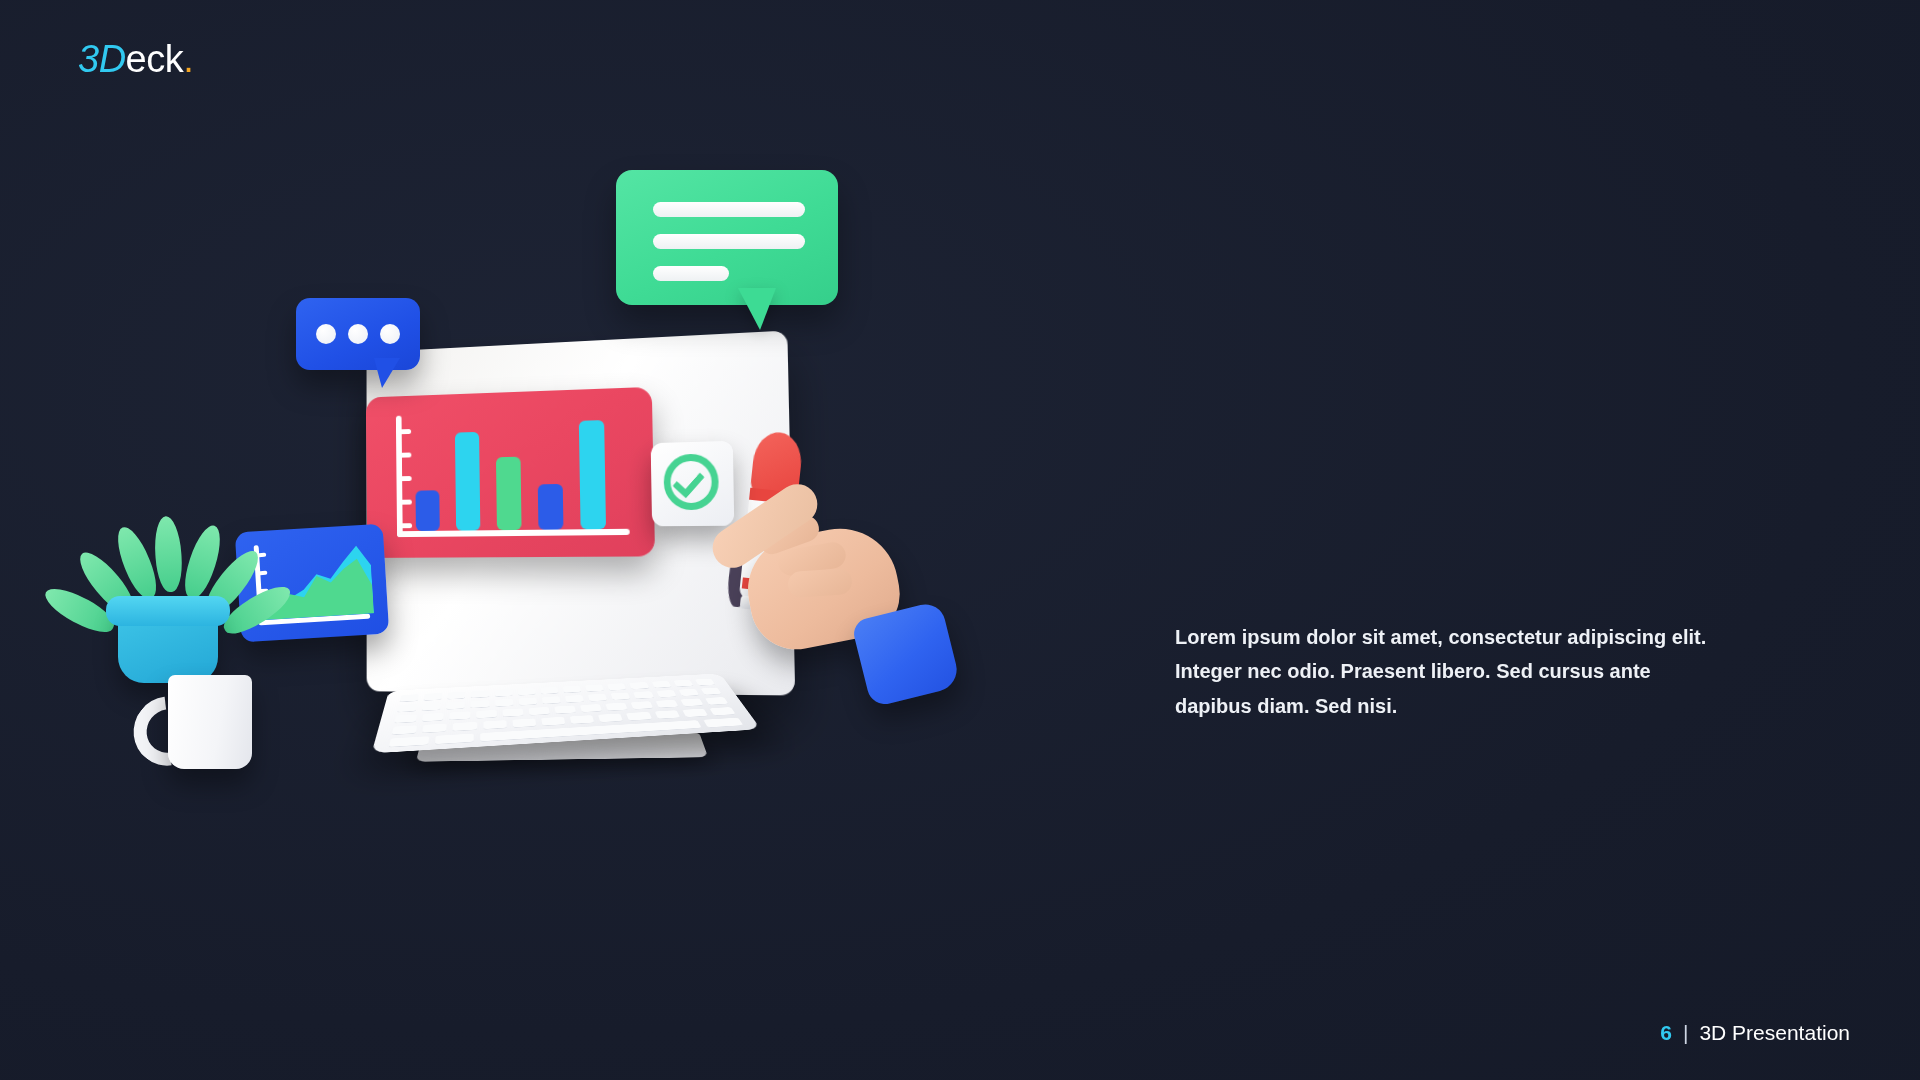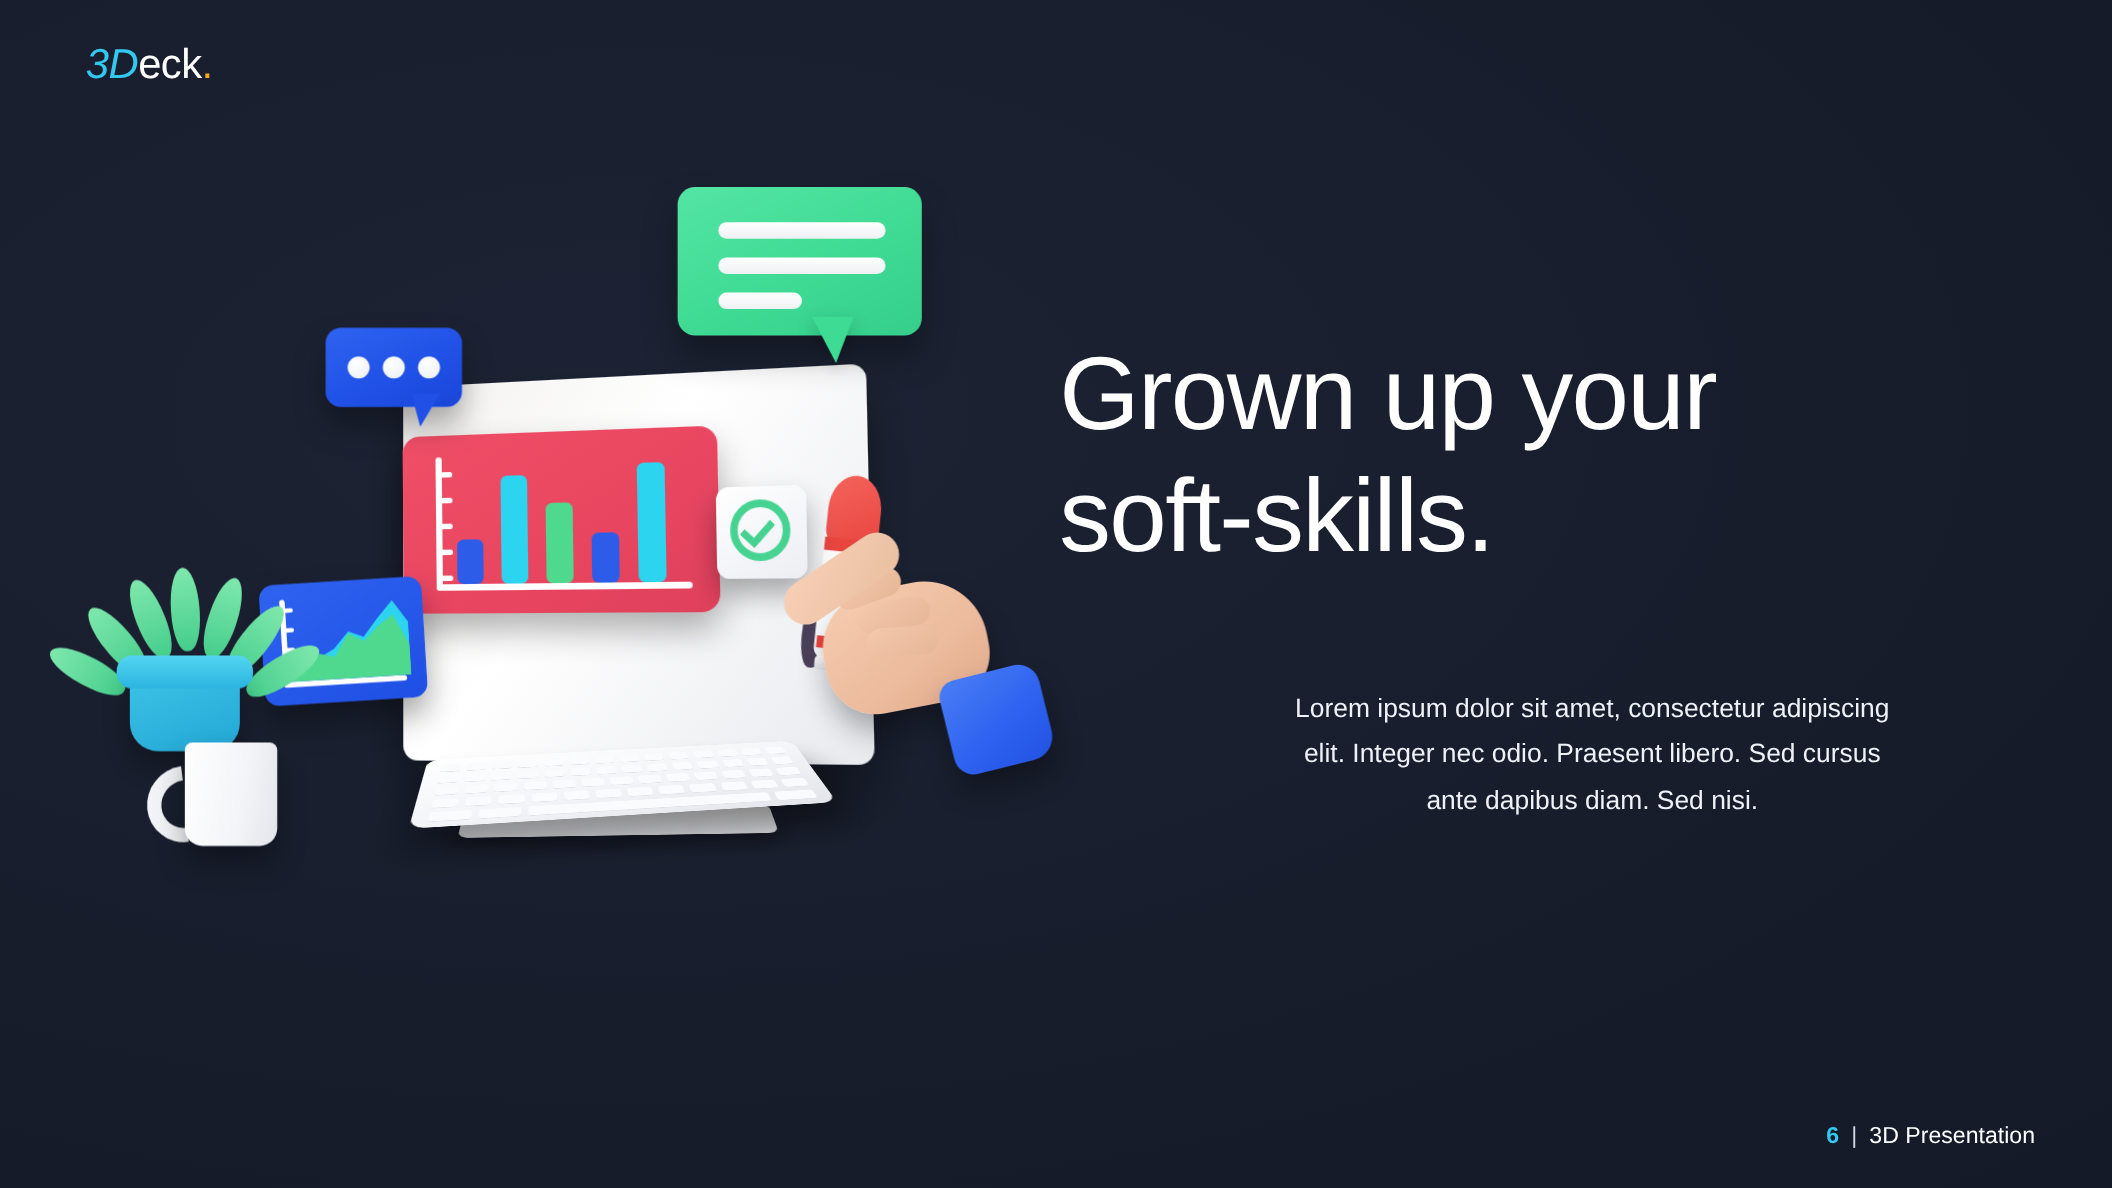--- a/index.html
+++ b/index.html
@@ -27,21 +27,21 @@
 
   
   .headline{
     position:absolute;left:963px;top:240px;width:760px;
     color:#ffffff;font-size:94px;line-height:1.18;
     font-weight:300;letter-spacing:-1.5px;
   }
   .headline span{display:block;}
   .body-copy{
     position:absolute;left:1175px;top:600px;width:545px;
-    color:#eef1f6;font-size:24px;line-height:1.72;font-weight:400;text-align:center;
+    color:#eef1f6;font-size:20px;line-height:1.72;font-weight:700;
   }
 
   
   .footer{
     position:absolute;right:70px;bottom:35px;
     display:flex;align-items:center;gap:11px;
     font-size:21px;color:#ffffff;
   }
   .footer .pg{color:#31c9f0;font-weight:700;}
   .footer .sep{color:#cfd6e4;font-weight:300;}
@@ -398,24 +398,20 @@
       <span class="palm"></span>
       <span class="knuckle k1"></span>
       <span class="knuckle k2"></span>
       <span class="knuckle k3"></span>
       <span class="finger"></span>
       <span class="sleeve"></span>
     </div>
 
   </div>
 
-  <h1 class="headline">
-    <span>Grown up your</span>
-    <span>soft-skills.</span>
-  </h1>
 
   <p class="body-copy">Lorem ipsum dolor sit amet, consectetur adipiscing elit. Integer nec odio. Praesent libero. Sed cursus ante dapibus diam. Sed nisi.</p>
 
   <div class="footer">
     <span class="pg">6</span>
     <span class="sep">|</span>
     <span class="ttl">3D Presentation</span>
   </div>
 
 </div>

